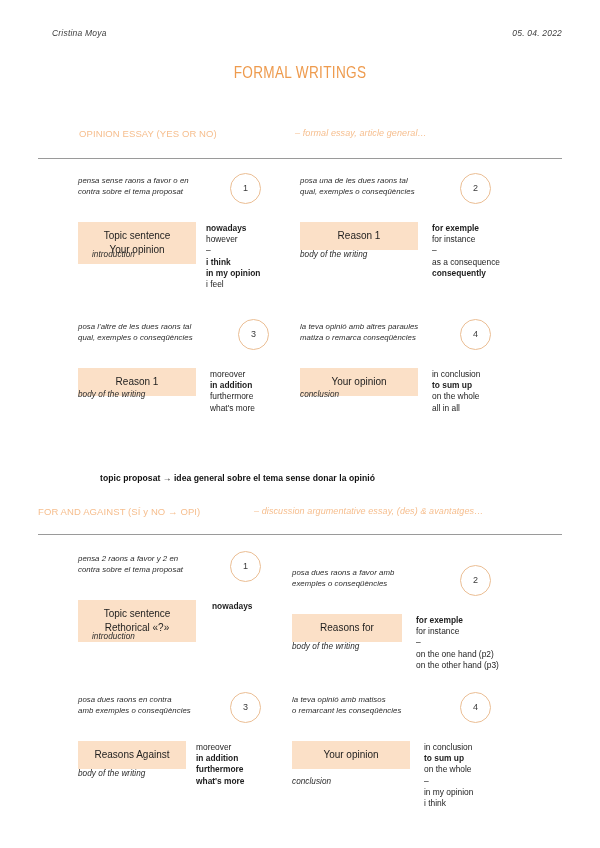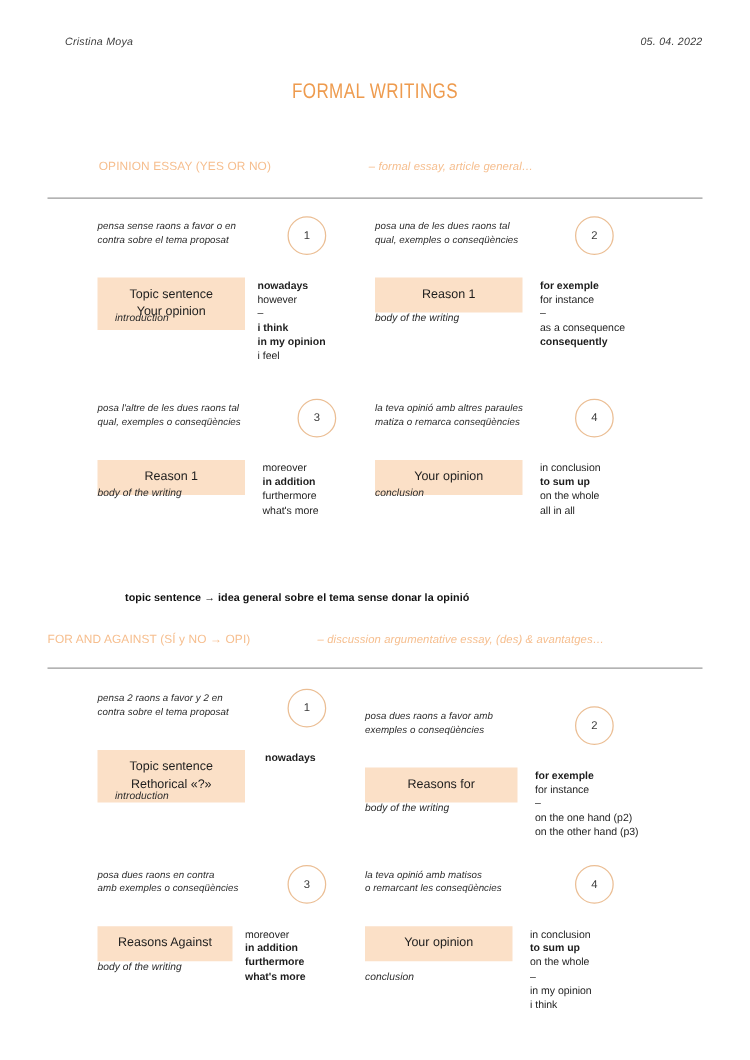--- a/index.html
+++ b/index.html
@@ -212,21 +212,21 @@
   <div class="block" id="s1b3" style="left:300px; top:322px;">
       <div class="prompt"><span>la teva opinió amb altres paraules
 matiza o remarca conseqüències</span><div class="step-circle" style="left: 160px;"><span>4</span></div></div>
       <div class="body-row">
         <div class="chip" style="width: 118px;">Your opinion</div>
         <div class="connectors" style="margin-left: 14px;"><div class="">in conclusion</div><div class="bold">to sum up</div><div class="">on the whole</div><div class="">all in all</div></div>
       </div>
       <div class="caption" style="position: absolute; top: 68px; left: 0px;">conclusion</div>
     </div>
 
-  <div class="mid-note" style="left:100px; top:473px;">topic sentence → idea general sobre el tema sense donar la opinió</div>
+  <div class="mid-note" style="left:100px; top:473px;">topic proposat → idea general sobre el tema sense donar la opinió</div>
 
   <div class="section-head" style="top:506px;">
     <span class="sh-title">FOR AND AGAINST (SÍ y NO → OPI)</span>
     <span class="sh-sub">– discussion argumentative essay, (des) &amp; avantatges…</span>
   </div>
   <div class="rule" style="top:534px;"></div>
 
   <div class="block" id="s2b0" style="left:78px; top:554px;">
       <div class="prompt"><span>pensa 2 raons a favor y 2 en
 contra sobre el tema proposat</span><div class="step-circle" style="left: 152px;"><span>1</span></div></div>
@@ -234,21 +234,21 @@
         <div class="chip" style="width: 118px;">Topic sentence
 Rethorical «?»</div>
         <div class="connectors" style="margin-left: 16px;"><div class="bold">nowadays</div></div>
       </div>
       <div class="caption" style="position: absolute; top: 78px; left: 14px;">introduction</div>
     </div>
   <div class="block" id="s2b1" style="left:292px; top:568px;">
       <div class="prompt"><span>posa dues raons a favor amb
 exemples o conseqüències</span><div class="step-circle" style="left: 168px;"><span>2</span></div></div>
       <div class="body-row">
-        <div class="chip" style="width: 122px;">Reasons for</div>
+        <div class="chip" style="width: 110px;">Reasons for</div>
         <div class="connectors" style="margin-left: 14px;"><div class="bold">for exemple</div><div class="">for instance</div><div class="">–</div><div class="">on the one hand (p2)</div><div class="">on the other hand (p3)</div></div>
       </div>
       <div class="caption" style="position: absolute; top: 74px; left: 0px;">body of the writing</div>
     </div>
   <div class="block" id="s2b2" style="left:78px; top:695px;">
       <div class="prompt"><span>posa dues raons en contra
 amb exemples o conseqüències</span><div class="step-circle" style="left: 152px;"><span>3</span></div></div>
       <div class="body-row">
         <div class="chip" style="width: 108px;">Reasons Against</div>
         <div class="connectors" style="margin-left: 10px;"><div class="">moreover</div><div class="bold">in addition</div><div class="bold">furthermore</div><div class="bold">what's more</div></div>

